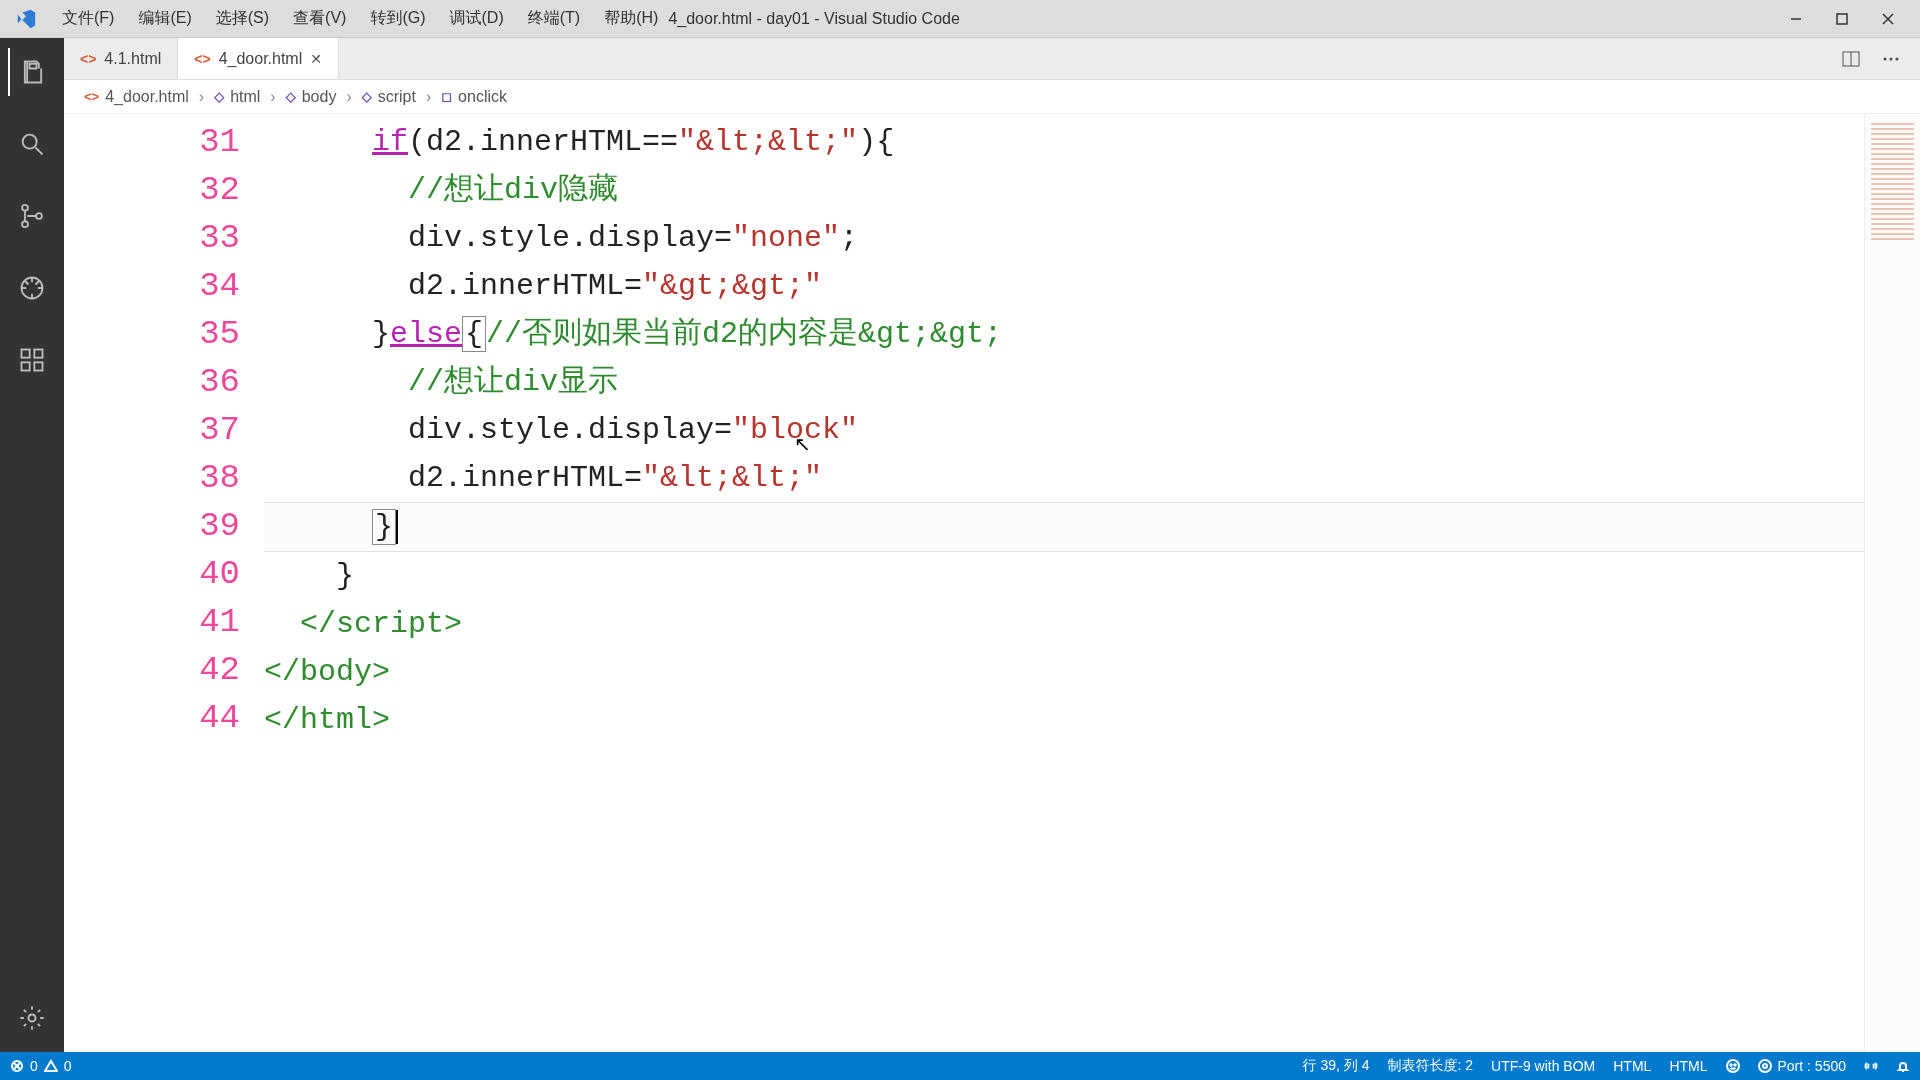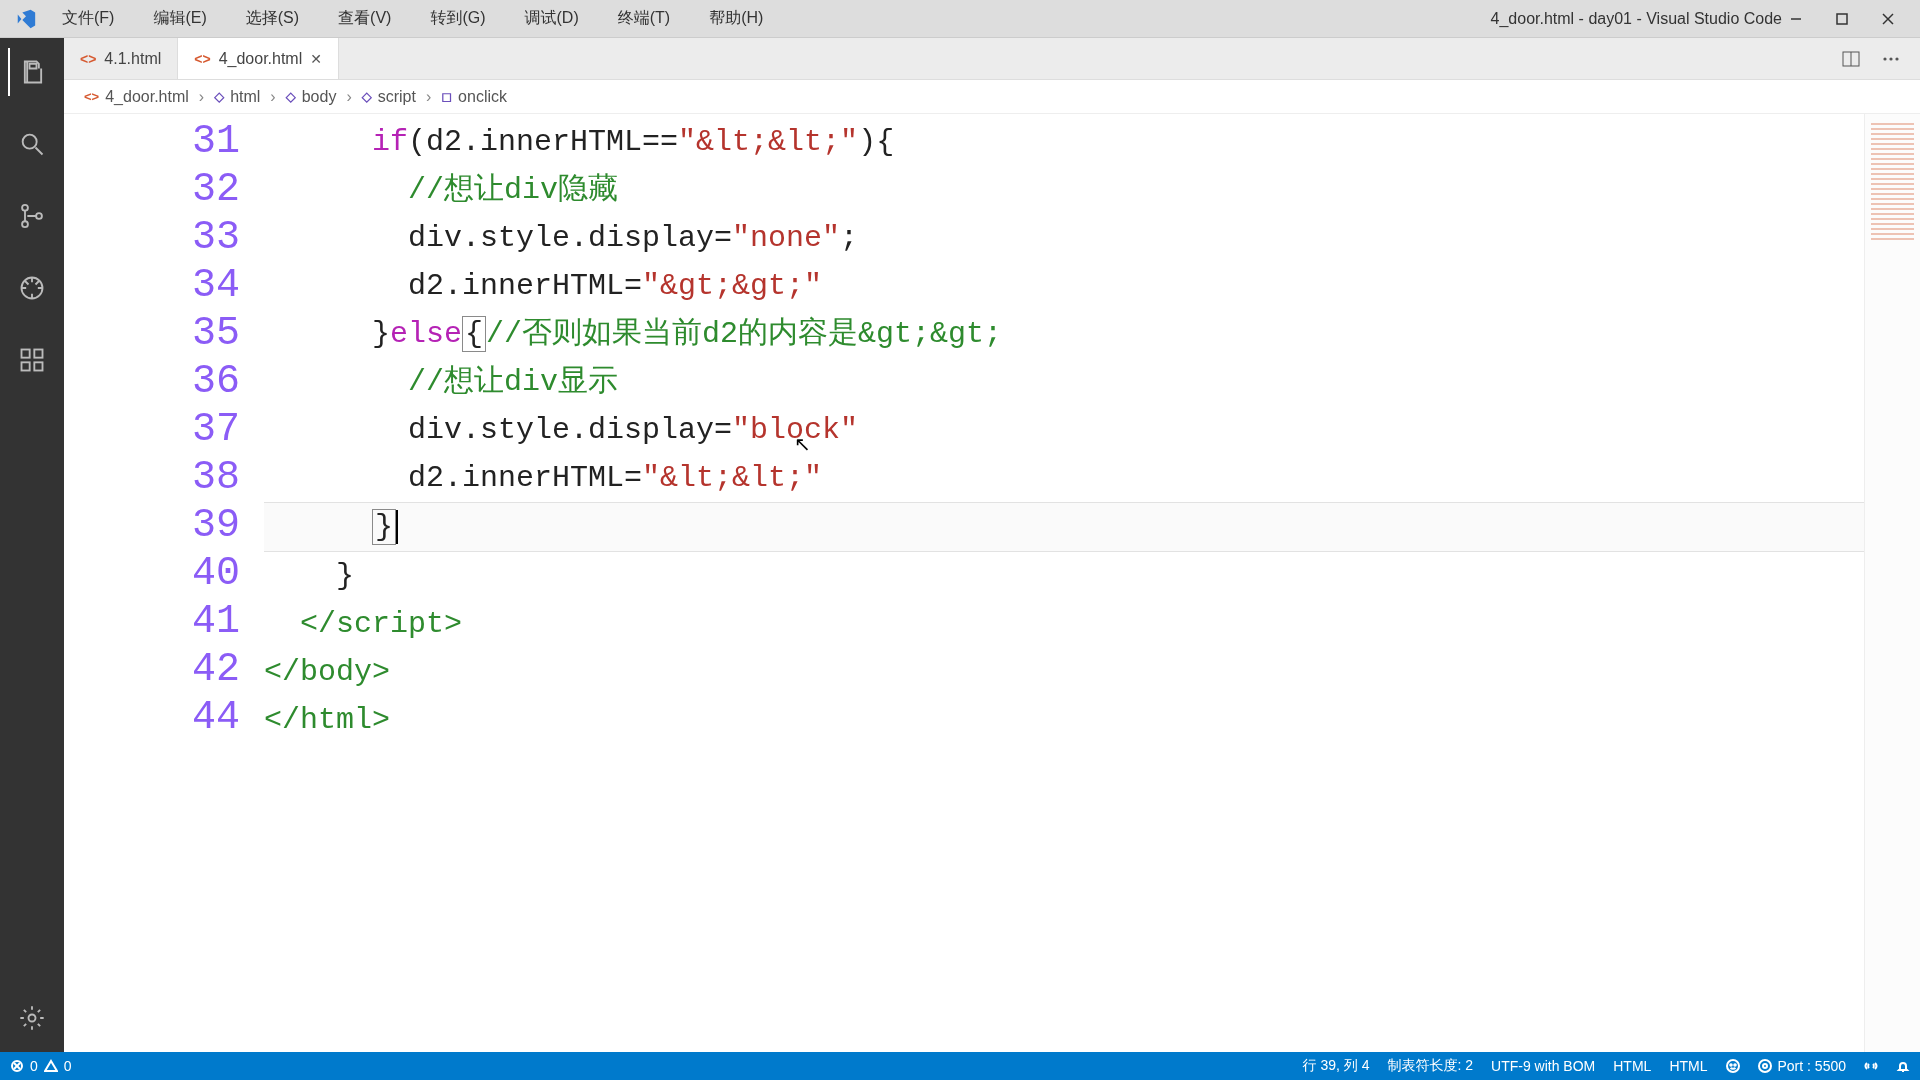--- a/index.html
+++ b/index.html
@@ -5,23 +5,23 @@
   * { margin: 0; padding: 0; box-sizing: border-box; }
   html, body { width: 100%; height: 100%; overflow: hidden; }
   body { font-family: "Segoe UI", "Microsoft YaHei", sans-serif; font-size: 14px; color: #333; background: #fff; }
 
   
   .titlebar {
     height: 38px; display: flex; align-items: center;
     background: #dddddd; border-bottom: 1px solid #ccc;
   }
   .titlebar .logo { width: 52px; display:flex; align-items:center; justify-content:center; }
-  .titlebar .menus { display:flex; align-items:center; gap:19px; }
+  .titlebar .menus { display:flex; align-items:center; gap:4px; }
   .titlebar .menu-item { padding: 6px 10px; cursor: default; font-size: 16px; color:#333; }
-  .titlebar .title { flex:1; text-align:right; font-size:16px; color:#333; }
+  .titlebar .title { flex:1; text-align:left; font-size:16px; color:#333; }
   .titlebar .win-controls { display:flex; align-items:center; gap:18px; padding-right:18px; }
   .titlebar .win-btn { width:28px; height:28px; display:flex; align-items:center; justify-content:center; }
   .titlebar .win-btn svg { width:14px; height:14px; }
 
   .main { display:flex; height: calc(100% - 38px - 28px); }
 
   
   .activitybar {
     width: 64px; background:#333333; display:flex; flex-direction:column;
     align-items:center; padding-top:10px; gap:24px;
@@ -44,24 +44,24 @@
   .tabs-row .editor-actions { display:flex; align-items:center; gap:14px; padding-right:16px; color:#555; }
   .tabs-row .editor-actions .eact { width:26px; height:26px; display:flex; align-items:center; justify-content:center; }
 
   .breadcrumbs { height:34px; display:flex; align-items:center; gap:10px; padding:0 20px; font-size:16px; color:#555; border-bottom:1px solid #eee; }
   .breadcrumbs .crumb { display:flex; align-items:center; gap:6px; }
   .breadcrumbs .sep { color:#888; }
   .breadcrumbs .bc-icon { font-size:13px; color:#d65a31; font-weight:bold; }
   .breadcrumbs .bc-icon.purple { color:#6b4fbb; }
 
   .editor-body { flex:1; display:flex; position:relative; min-height:0; }
-  .gutter { width:200px; text-align:right; padding-right:24px; font-family: Consolas, "Courier New", monospace; font-size:40px; color:#8b5cf6; line-height:48px; padding-top:4px; user-select:none; }
+  .gutter { width:200px; text-align:right; padding-right:24px; font-family: Consolas, "Courier New", monospace; font-size:34px; color:#ec4899; line-height:48px; padding-top:4px; user-select:none; }
   .code   { flex:1; font-family: Consolas, "Courier New", monospace; font-size:30px; line-height:48px; padding-top:4px; white-space:pre; color:#222; overflow:hidden; }
 
-  .code .c-keyword  { color:#b522b5; }
+  .code .c-keyword  { color:#b522b5;text-decoration:underline; }
   .code .c-string   { color:#b5342d; }
   .code .c-comment  { color:#2e8b2e;margin-top:30px; }
   .code .c-tag      { color:#2e8b2e; }
   .code .c-bracket  { border:1px solid #8a8a8a; padding:0 2px; }
   .code .cursor     { border-right:2px solid #000; animation: blink 1s step-start infinite; }
   @keyframes blink { 50% { border-color: transparent; } }
 
   .line.cur { background:#fafafa; border:1px solid #e2e2e2; border-left:none; border-right:none; }
 
   .minimap { width:56px; background:#fcfcfc; border-left:1px solid #eee; position:relative; }

